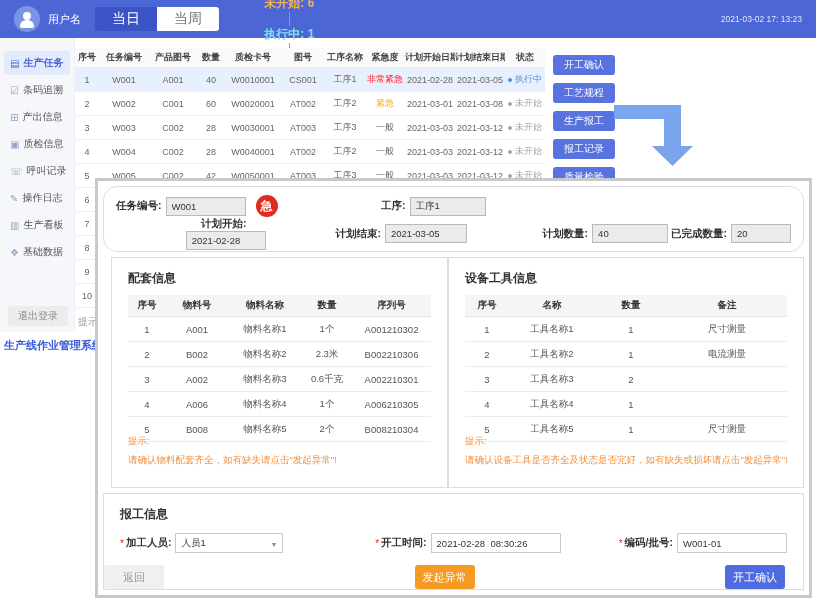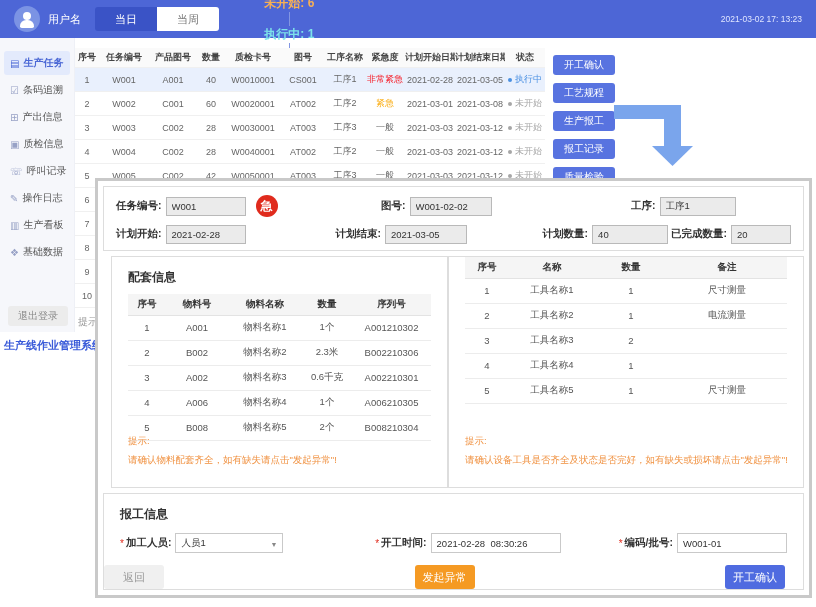--- a/index.html
+++ b/index.html
@@ -7,21 +7,21 @@
   .screen { position:relative; width:816px; height:607px; overflow:hidden; background:#fff; }
 
   
   .top-header { position:absolute; left:0; top:0; width:816px; height:38px; background:#4d66d6;
     display:flex; align-items:center; padding:0 14px; color:#fff; }
   .avatar { width:26px; height:26px; border-radius:50%; background:#7b93e4; position:relative; flex:0 0 auto; }
   .avatar::before { content:""; position:absolute; left:9px; top:6px; width:8px; height:8px; border-radius:50%; background:#fff; }
   .avatar::after { content:""; position:absolute; left:6px; top:14px; width:14px; height:8px; border-radius:7px 7px 2px 2px; background:#fff; }
   .username { font-size:11px; margin:0 14px 0 8px; }
   .tabs { display:flex; border-radius:3px; overflow:hidden; }
-  .tab { width:62px; height:24px; font-size:11px; display:flex; align-items:center; justify-content:center; cursor:pointer; }
+  .tab { width:62px; height:24px; font-size:14px; display:flex; align-items:center; justify-content:center; cursor:pointer; }
   .tab.active { background:#3a53c6; color:#fff; }
   .tab.inactive { background:#fff; color:#777; }
   .stats { display:flex; align-items:center; margin-left:36px;flex-direction:column; }
   .stat { font-size:12px; font-weight:bold; white-space:nowrap; }
   .stat-divider { width:1px; height:14px; background:#8296e2; margin:0 22px; }
   .timestamp { margin-left:auto; font-size:8.5px; color:#dfe5ff; }
 
   
   .sidebar { position:absolute; left:0; top:38px; width:75px; height:294px; background:#f6f7fb; border-right:1px solid #eef0f6; padding-top:10px; }
   .side-item { height:24px; margin:3px 4px; display:flex; align-items:center; font-size:10px; color:#555; border-radius:3px; cursor:pointer; padding-left:6px; white-space:nowrap; }
@@ -45,21 +45,21 @@
   
   .action-buttons { position:absolute; left:553px; top:55px; display:flex; flex-direction:column; gap:8px; }
   .action-btn { width:62px; height:20px; background:#5873e0; color:#fff; border:none; border-radius:3px; font-size:10px; cursor:pointer; }
 
   .flow-arrow { position:absolute; left:612px; top:100px; }
 
   
   .modal { position:absolute; left:95px; top:178px; width:717px; height:420px; background:#fff;
     border:3px solid #c9c9c9; z-index:10; padding:5px; display:flex; flex-direction:column; gap:5px; }
   .box { border:1px solid #ddd; background:#fff; }
-  .info-box { height:66px; padding:8px 12px 6px; display:flex; flex-direction:column; justify-content:space-between; }
+  .info-box { height:66px; padding:8px 12px 6px; display:flex; flex-direction:column; justify-content:space-between;border-radius:14px; }
   .f-row { display:flex; align-items:center; }
   .f-group { display:flex; align-items:center; }
   .f-label { font-size:10.5px; font-weight:bold; color:#333; margin-right:4px; white-space:nowrap; }
   .f-input { height:19px; background:#ebebeb; border:1px solid #b9b9b9; font-size:9.5px; color:#333; padding:0 5px;
     font-family:"Liberation Sans","DejaVu Sans",sans-serif; }
   .stamp { width:22px; height:22px; border-radius:50%; background:#e02b1d; color:#fff; font-size:12px; font-weight:bold;
     display:flex; align-items:center; justify-content:center; margin-left:10px; }
   .mid { display:flex; gap:0; height:237px;margin-left:8px; }
   .mid-box { position:relative; }
   .box-title { font-size:12px; font-weight:bold; color:#333; padding:12px 16px 8px; }
@@ -311,31 +311,27 @@
 
   <div class="modal">
 
     <section class="box info-box">
       <div class="f-row">
         <div class="f-group" style="width:265px;">
           <span class="f-label">任务编号:</span>
           <input class="f-input" style="width: 80px;" readonly="" value="W001">
           <div class="stamp">急</div>
         </div>
-        <div class="f-group" style="width:250px;">
-          <span class="f-label">图号:</span>
-          <input class="f-input" style="width: 82px;" readonly="" value="W001-02-02">
-        </div>
         <div class="f-group">
           <span class="f-label">工序:</span>
           <input class="f-input" style="width: 76px;" readonly="" value="工序1">
         </div>
       </div>
       <div class="f-row">
-        <div class="f-group" style="width:265px;">
+        <div class="f-group" style="width:265px;flex-direction:column;">
           <span class="f-label">计划开始:</span>
           <input class="f-input" style="width: 80px;" readonly="" value="2021-02-28">
         </div>
         <div class="f-group" style="width:250px;">
           <span class="f-label">计划结束:</span>
           <input class="f-input" style="width: 82px;" readonly="" value="2021-03-05">
         </div>
         <div class="f-group" style="width:155px;">
           <span class="f-label">计划数量:</span>
           <input class="f-input" style="width: 76px;" readonly="" value="40">
@@ -393,20 +389,21 @@
               <div>2个</div>
               <div>B008210304</div>
             </div>
           </div>
         <div class="hint">
           <div>提示:</div>
           <div>请确认物料配套齐全，如有缺失请点击"发起异常"!</div>
         </div>
       </section>
       <section class="box mid-box" style="flex:1;">
+        <div class="box-title">设备工具信息</div>
         <div class="m-table" id="tool-table">
             <div class="m-row m-head tool-grid">
               <div>序号</div>
               <div>名称</div>
               <div>数量</div>
               <div>备注</div>
             </div>
             <div class="m-row tool-grid">
               <div>1</div>
               <div>工具名称1</div>

